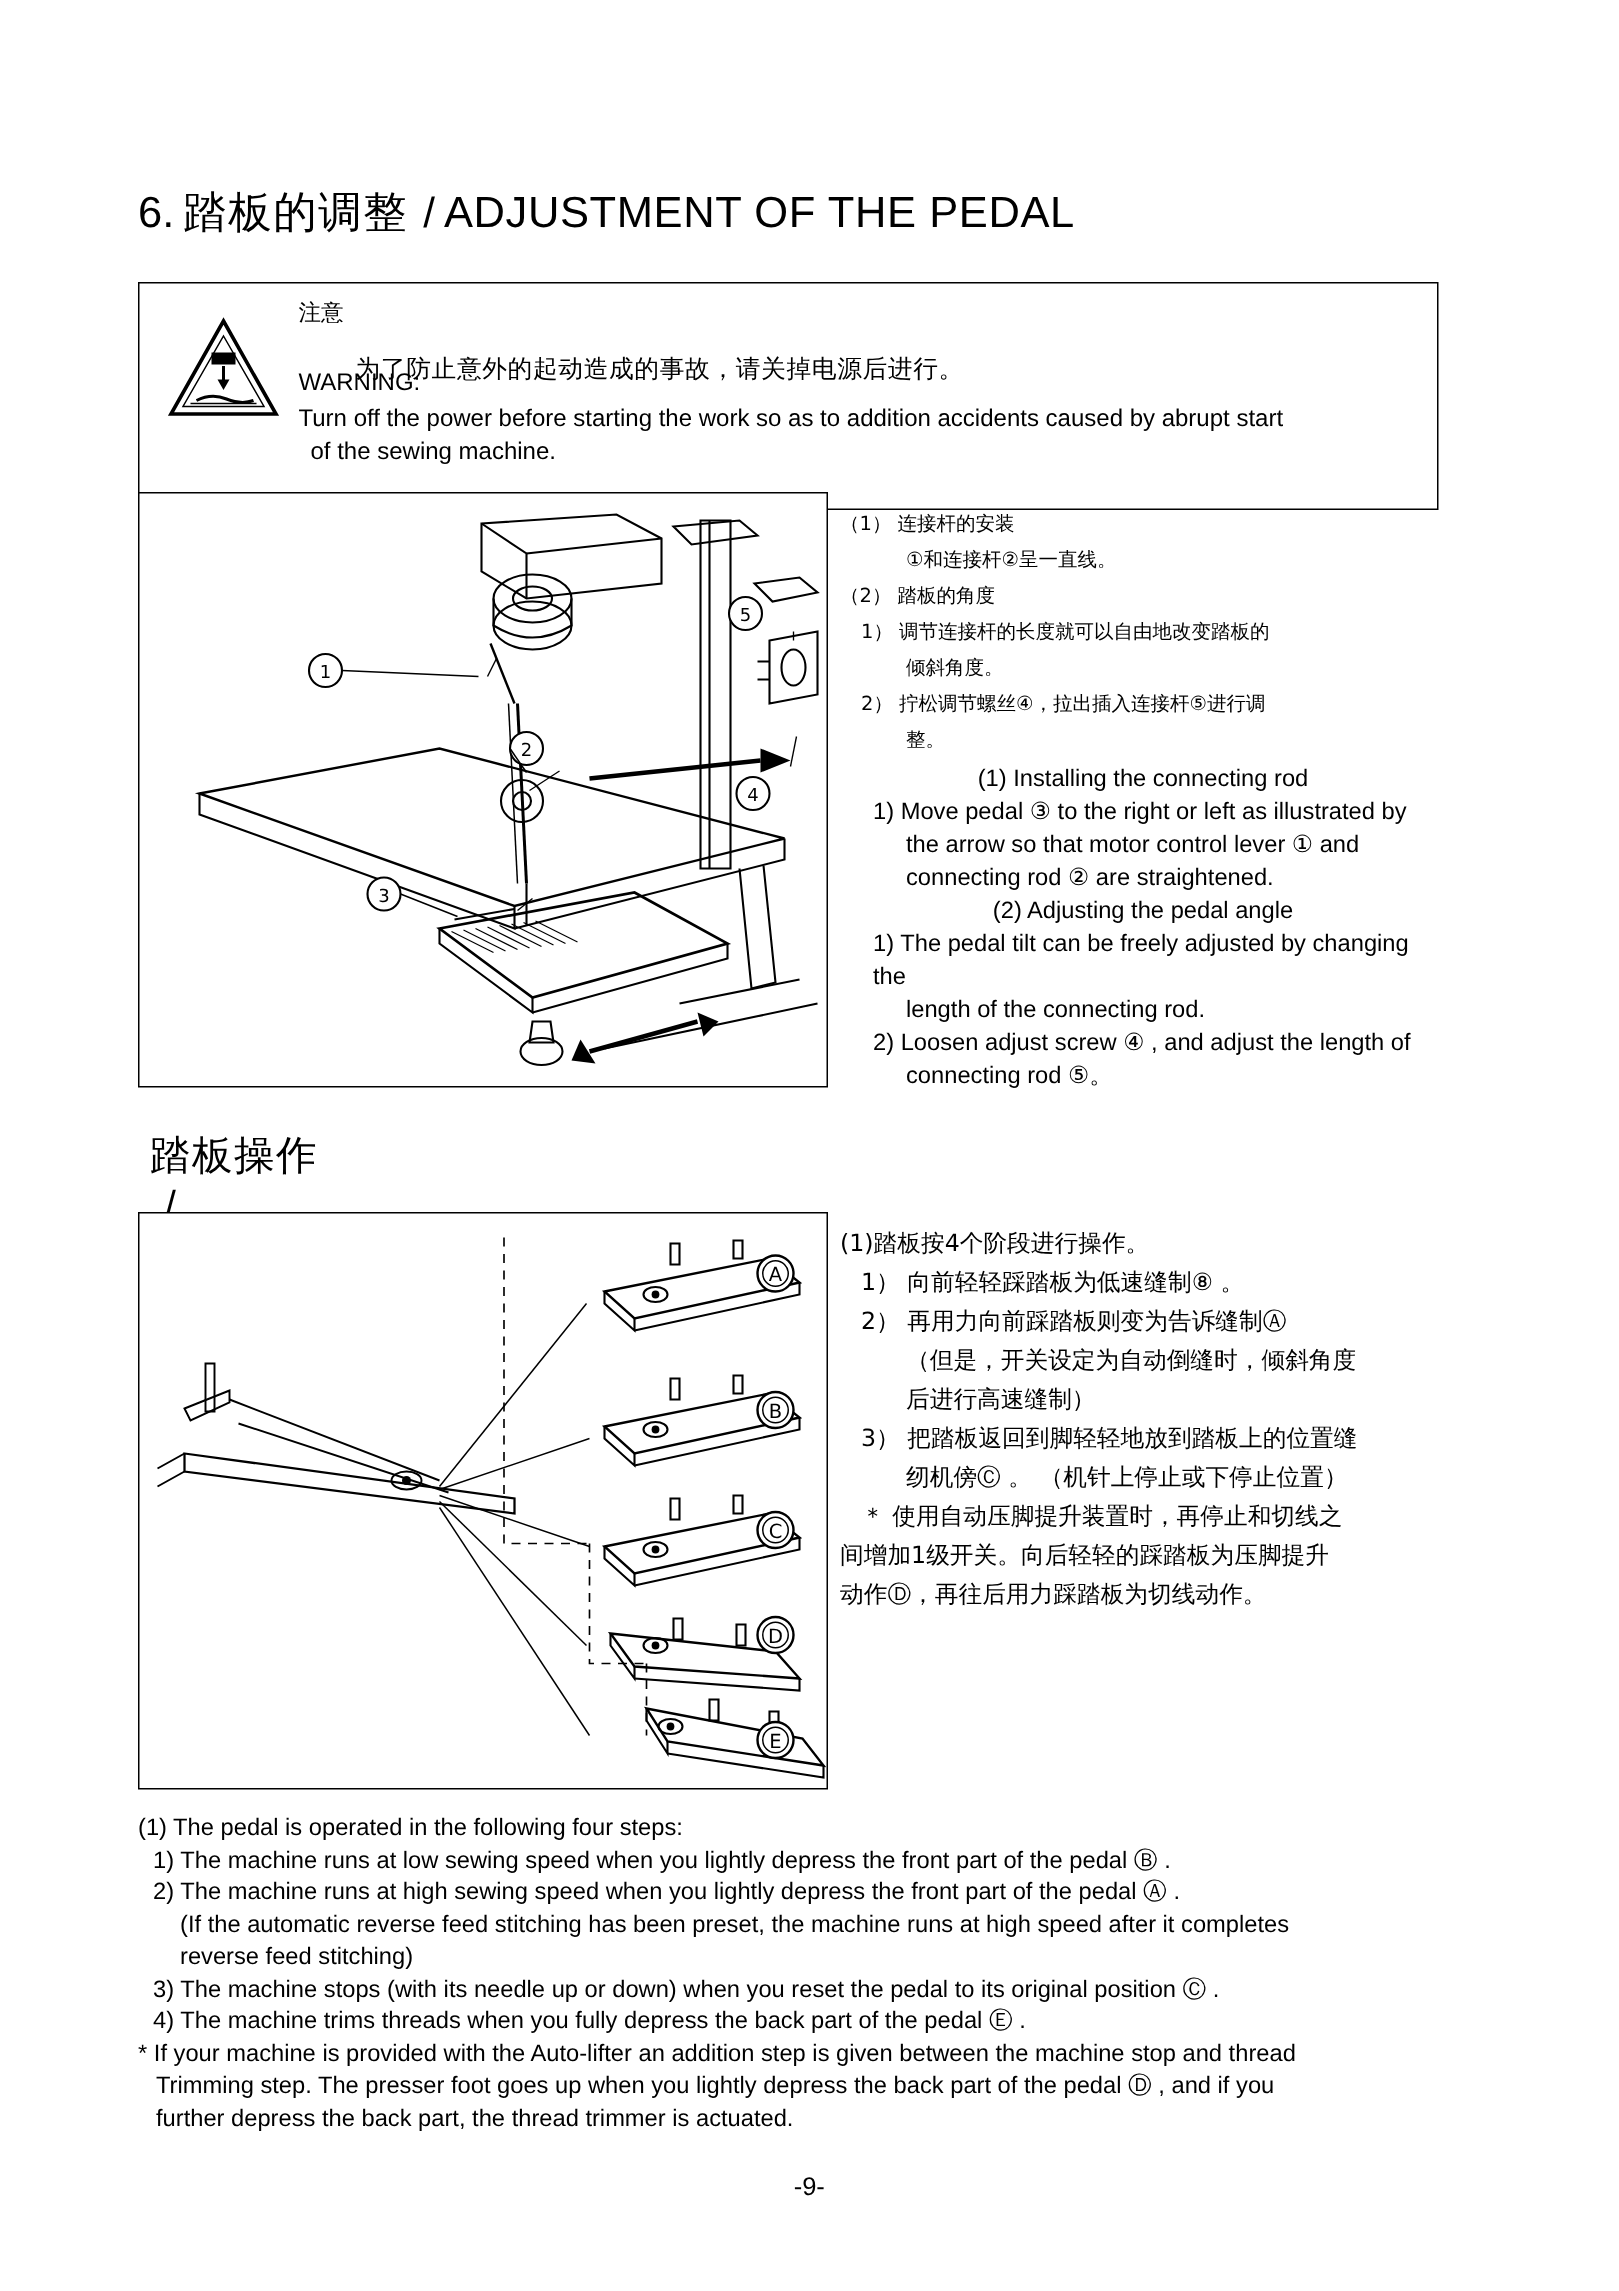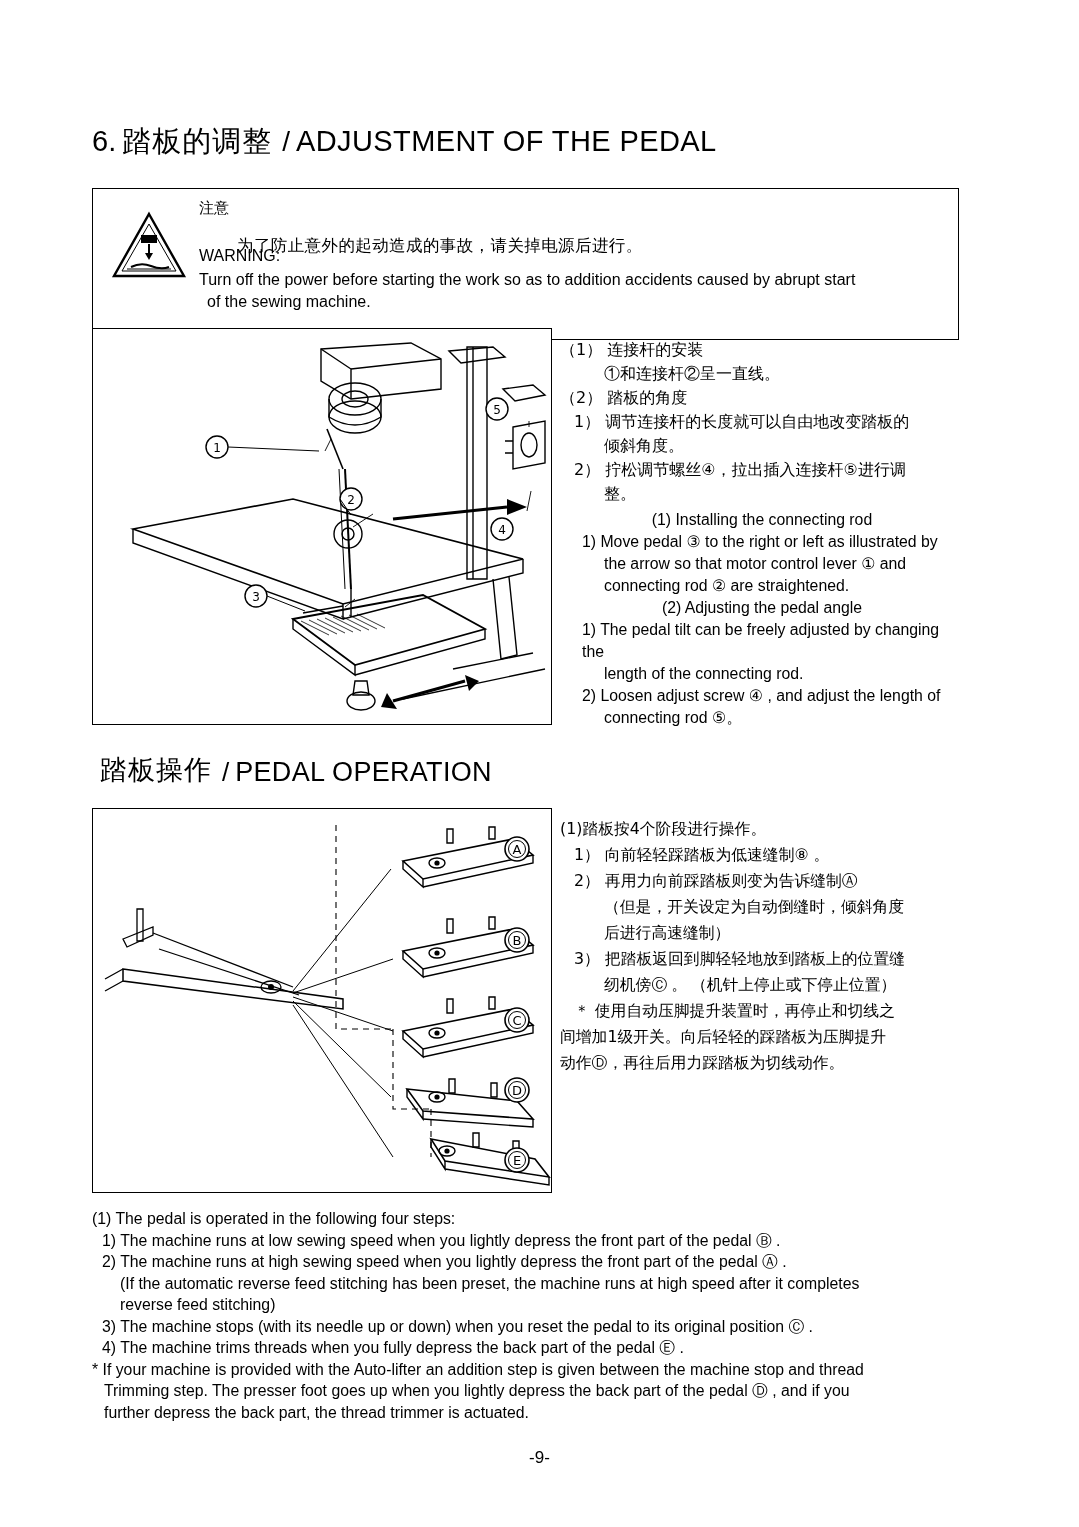--- a/index.html
+++ b/index.html
@@ -114,42 +114,43 @@
   
   .col1 {
     position: absolute;
     left: 560px;
     top: 338px;
     width: 400px;
     font-size: 15.5px;
   }
   .cn-line {
     font-family: "DejaVu Sans", sans-serif;
-    font-size: 16px;
+    font-size: 13px;
     line-height: 24px;
     white-space: nowrap;
   }
   .cn-line.indent1 { margin-left: 14px; }
-  .cn-line.indent2 { margin-left: 44px; font-family: Liberation Serif, serif; }
+  .cn-line.indent2 { margin-left: 44px; }
   .en-line {
     font-size: 15.8px;
     line-height: 22px;
   }
   .en-line.i1 { margin-left: 4px; text-align: center; }
   .en-line.i2 { margin-left: 22px; }
   .en-line.i3 { margin-left: 44px; }
 
   
   .h2-row {
     position: absolute;
     left: 100px;
     top: 752px;
     display: flex;
-    align-items: flex-end;
+    align-items: flex-start;
     white-space: nowrap;
+    flex-direction: column;
   }
   .h2-cn {
     font-size: 27px;
     font-family: "DejaVu Sans", sans-serif;
     letter-spacing: 1px;
   }
   .h2-sep { font-size: 26px; margin: 0 6px 0 10px; }
   .h2-en { font-size: 27px; letter-spacing: 0.3px; }
 
   

